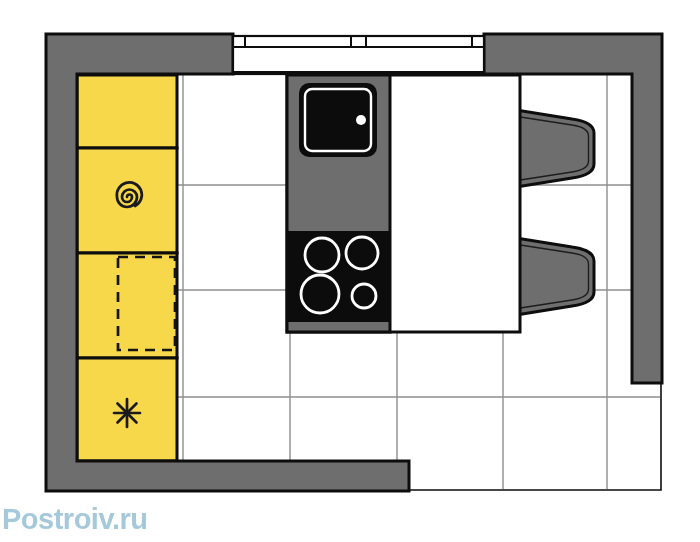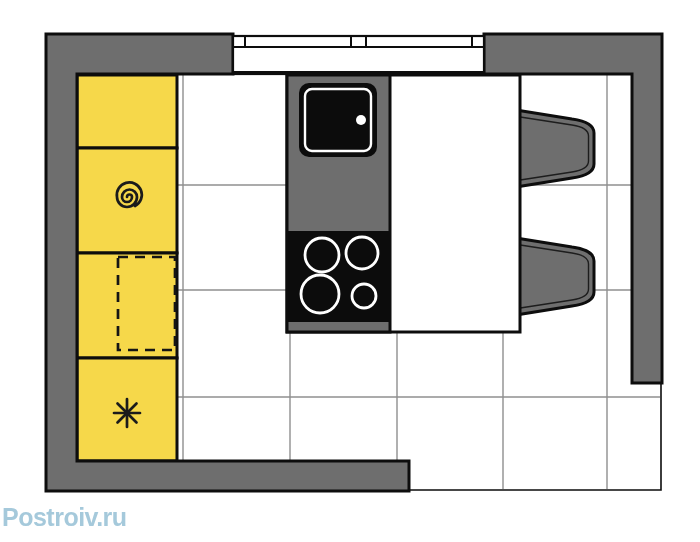--- a/index.html
+++ b/index.html
@@ -28,21 +28,21 @@
   .dash{fill:none;stroke:#151515;stroke-width:2.7;stroke-dasharray:10 7;}
   .island{fill:#ffffff;stroke:var(--outline);stroke-width:3;}
   .counter{fill:var(--wall);stroke:var(--outline);stroke-width:3;}
   .blk{fill:var(--appliance_black);}
   .sink-rim{fill:none;stroke:#ffffff;stroke-width:2.4;}
   .burner{fill:none;stroke:#ffffff;stroke-width:2.8;}
   .chair{fill:var(--wall);stroke:var(--outline);stroke-width:3;stroke-linejoin:round;}
   .chair-in{fill:none;stroke:#1d1d1d;stroke-width:1.4;}
   .watermark{
     position:absolute;left:2px;top:503px;
-    font-size:25px;font-weight:bold;letter-spacing:-0.5px;
+    font-size:29px;font-weight:bold;letter-spacing:-0.5px;
     color:var(--watermark_blue);
   }
 </style>
 </head>
 <body>
 
 <div class="stage">
 
   <svg width="700" height="542" viewBox="0 0 700 542">
 

